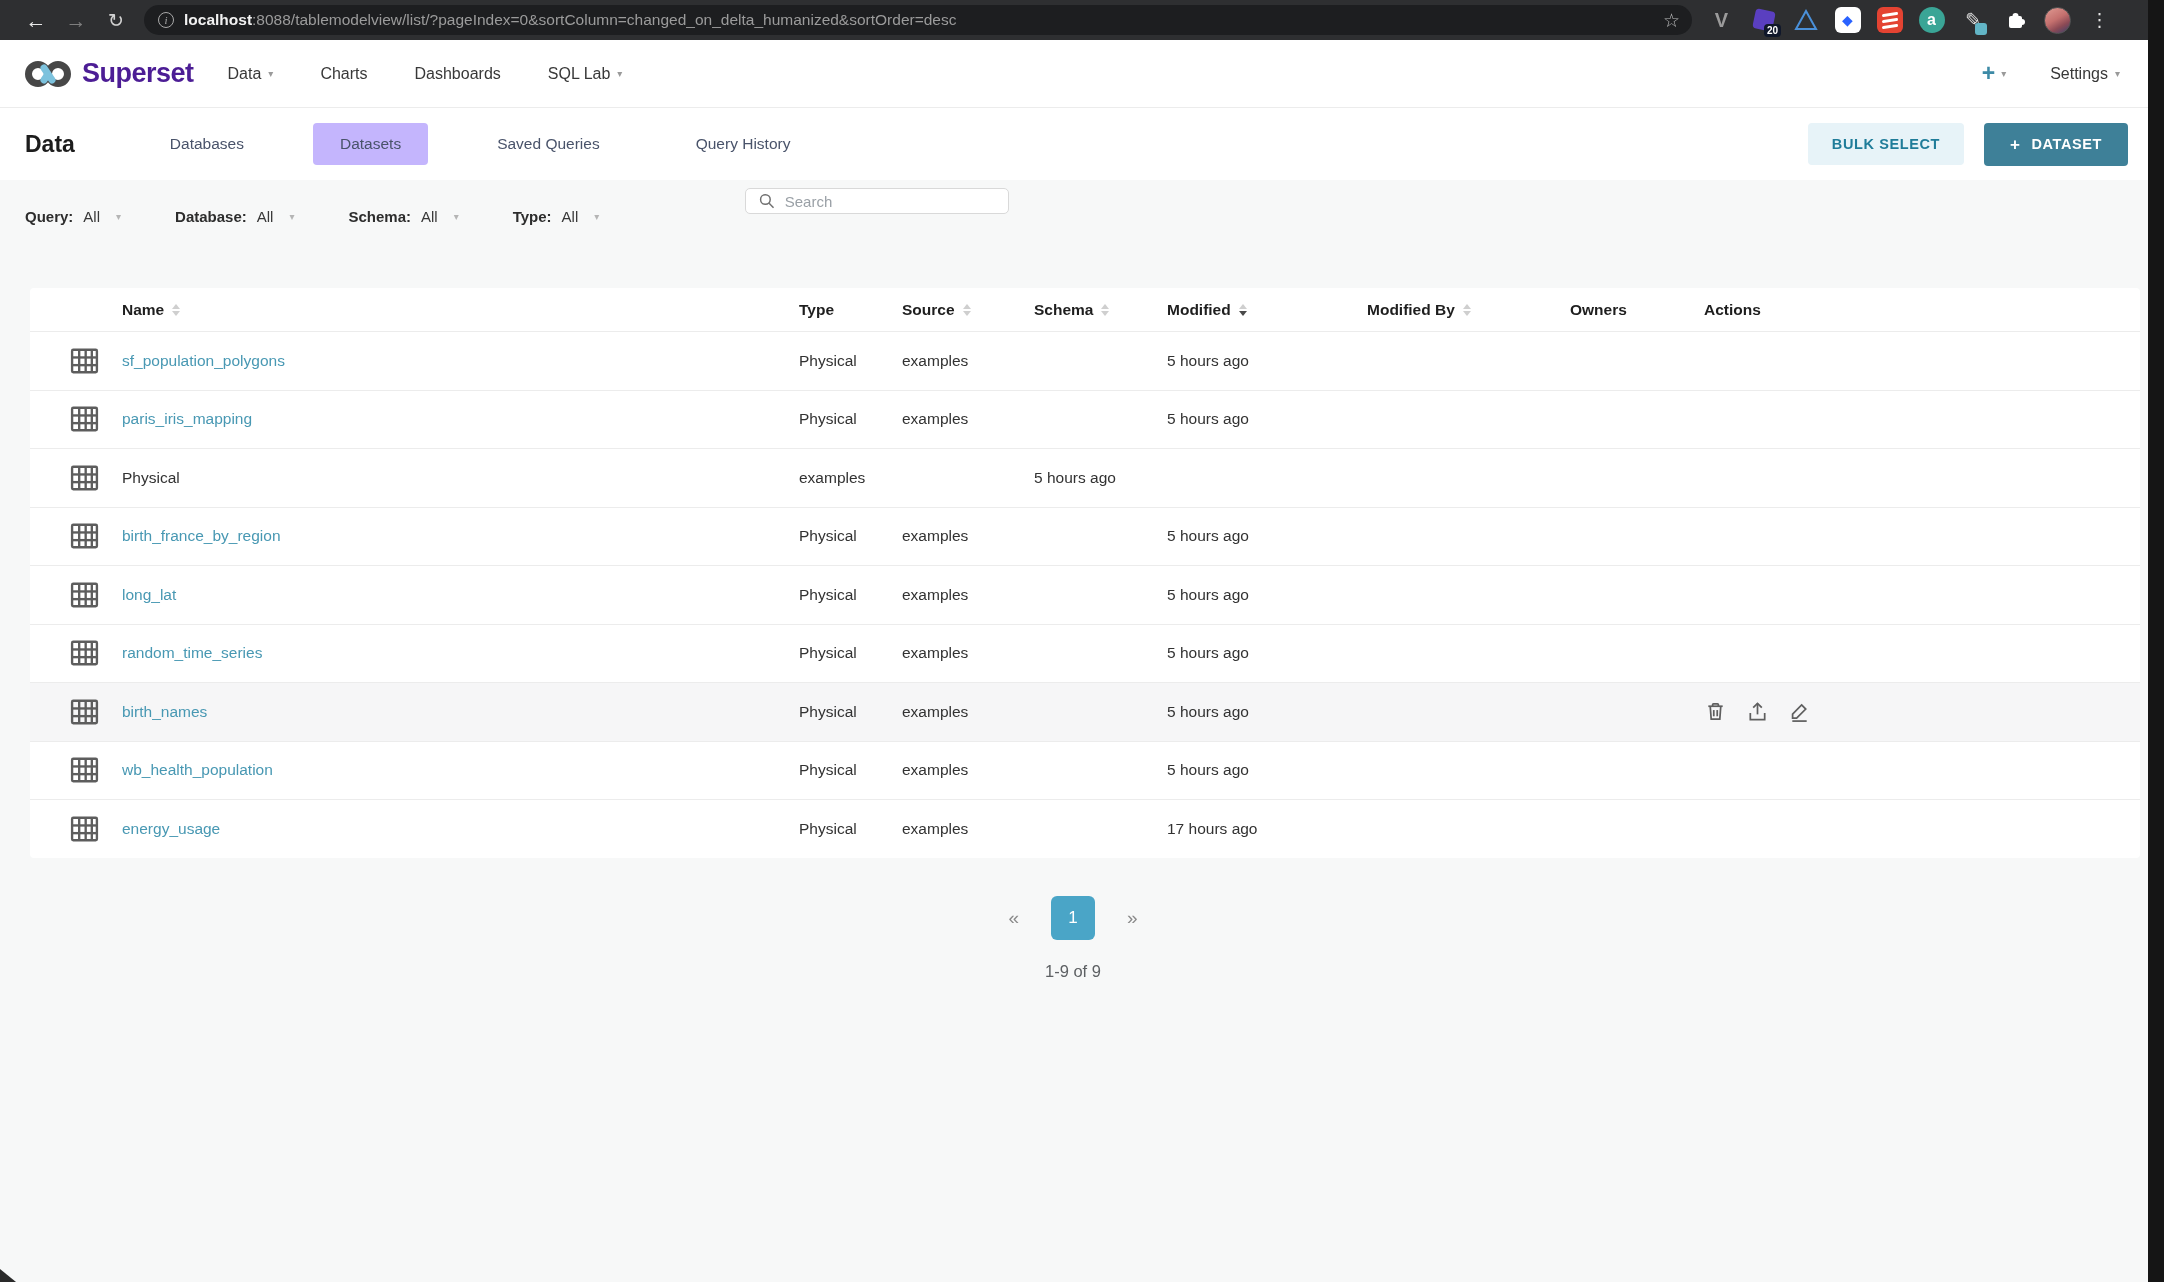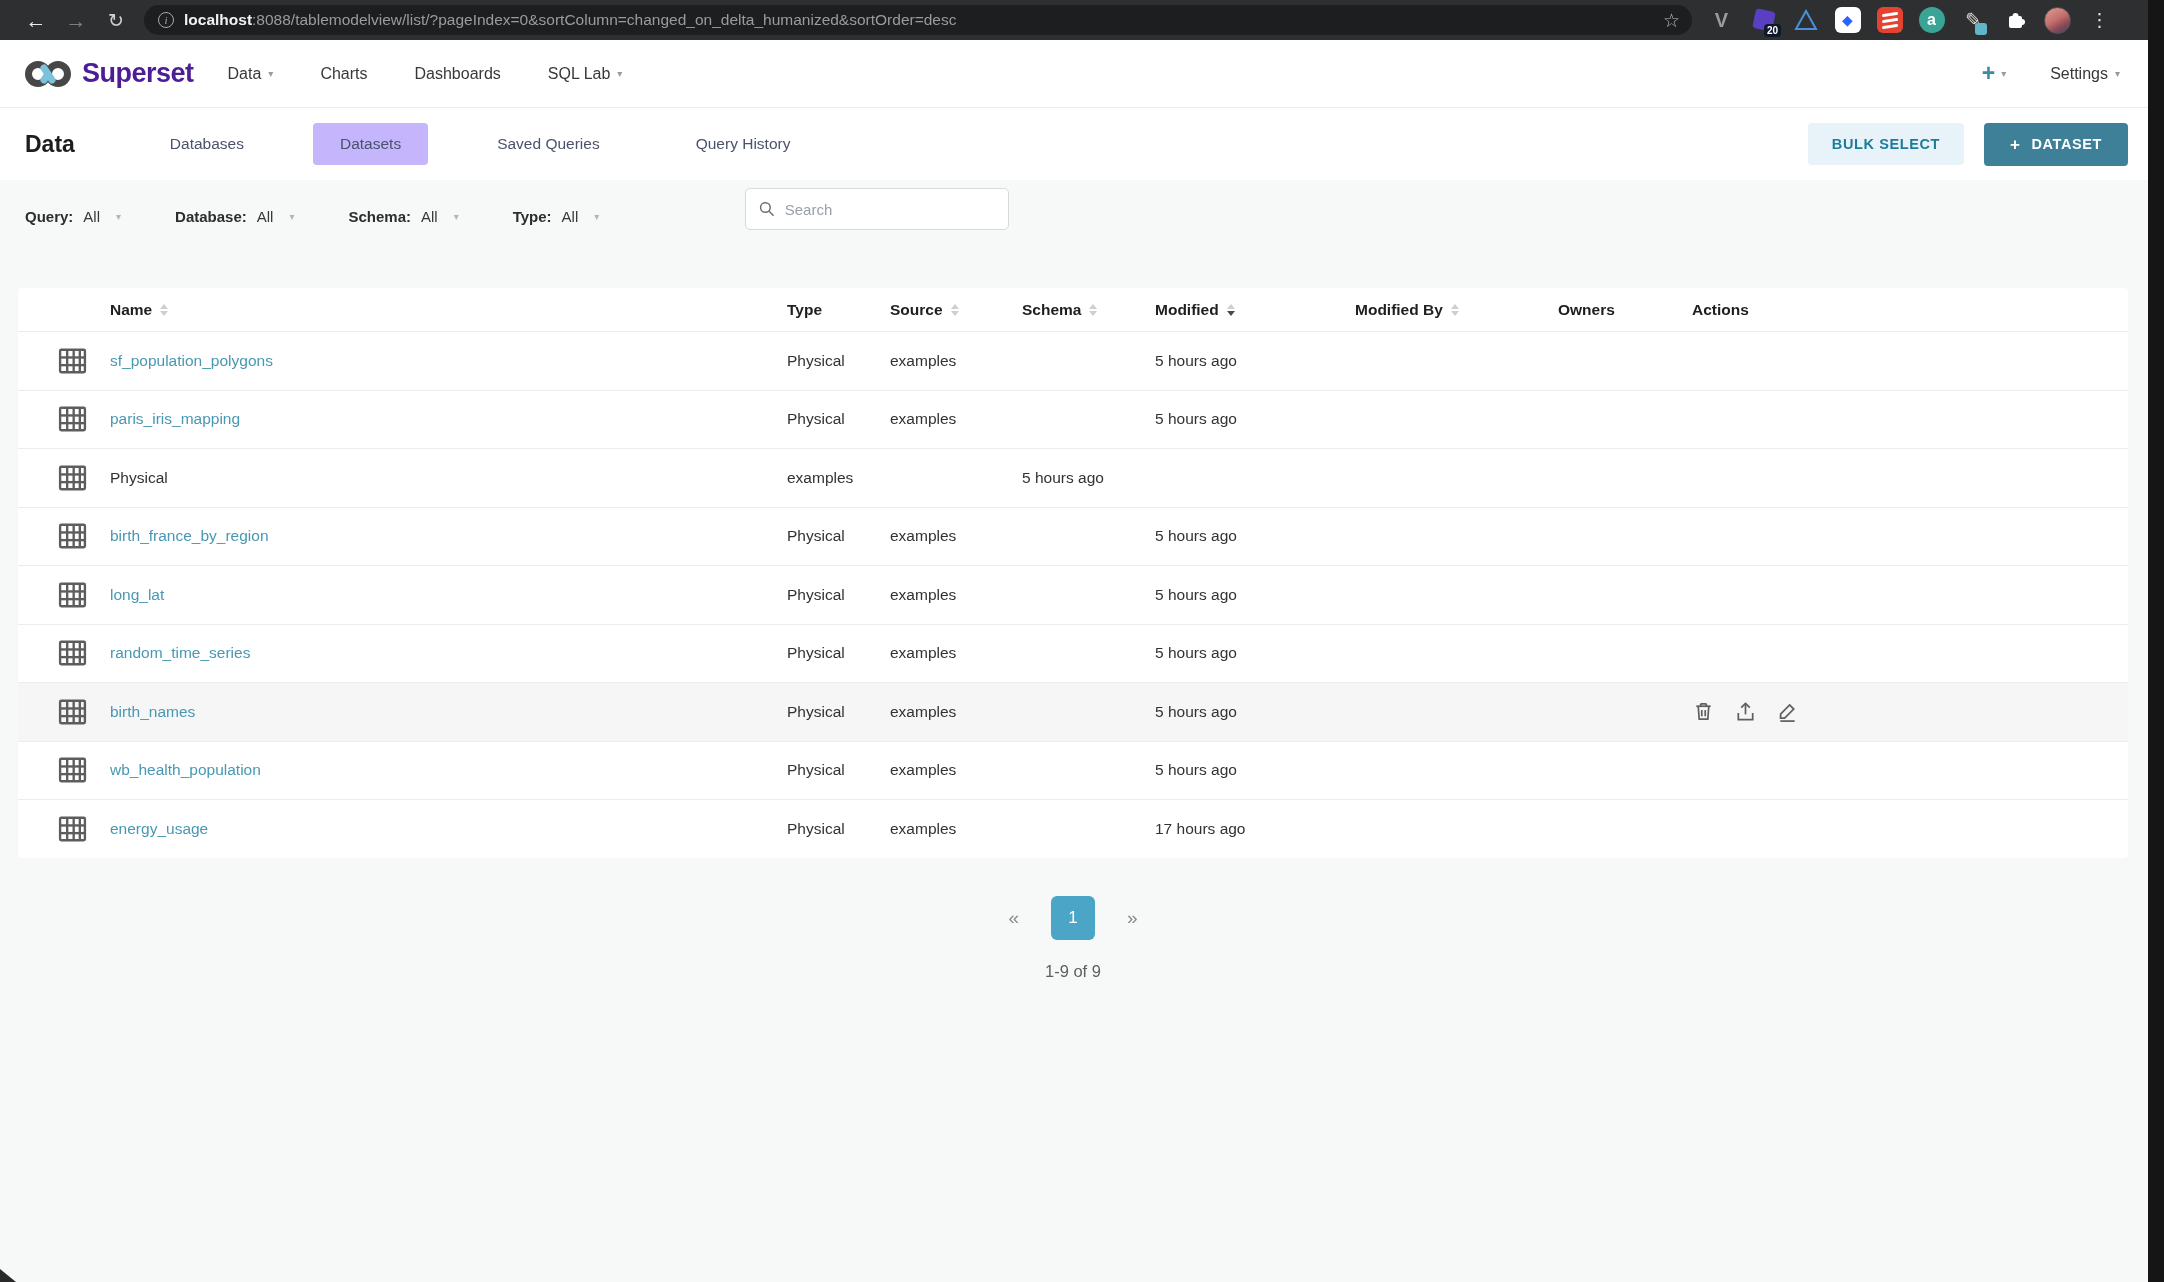--- a/index.html
+++ b/index.html
@@ -76,26 +76,26 @@
   .btn-dataset{background:var(--c-btn);color:#fff;display:flex;align-items:center;gap:11px;padding:13px 26px;}
   .btn-dataset .plus{font-size:17px;font-weight:bold;line-height:1;}
 
   
   .filter-bar{position:absolute;left:0;top:180px;width:2148px;height:108px;}
   .filters{position:absolute;left:25px;top:28px;display:flex;align-items:center;gap:54px;}
   .filter-group{display:flex;align-items:center;gap:10px;cursor:pointer;}
   .filter-label{font-size:15px;font-weight:bold;color:#2d2d2d;}
   .filter-value{font-size:15px;color:#383838;}
   .filter-caret{font-size:10px;color:#b5b5b5;margin-left:6px;}
-  .search-box{position:absolute;left:745px;top:8px;width:264px;height:42px;background:#fff;border:1px solid #d9d9d9;border-radius:5px;display:flex;align-items:center;padding:0 12px;justify-content:space-between;}
+  .search-box{position:absolute;left:745px;top:8px;width:264px;height:26px;background:#fff;border:1px solid #d9d9d9;border-radius:5px;display:flex;align-items:center;padding:0 12px;justify-content:space-between;}
   .search-box input{border:none;outline:none;font-family:inherit;font-size:15px;color:#333;width:100%;margin-left:9px;background:transparent;}
   .search-box input::placeholder{color:#9aa0a6;}
 
   
-  .card{position:absolute;left:18px;top:288px;width:2110px;background:#fff;border-radius:4px;}
+  .card{position:absolute;left:30px;top:288px;width:2110px;background:#fff;border-radius:4px;}
   .trow{display:grid;grid-template-columns:52px 677px 103px 132px 133px 200px 203px 134px 1fr;align-items:center;padding-left:40px;}
   .thead{height:43px;}
   .th{display:flex;align-items:center;gap:8px;font-size:15.5px;font-weight:bold;color:#1e1e1e;}
   .sorter{display:inline-flex;flex-direction:column;gap:2px;}
   .tri{width:0;height:0;border-left:4.5px solid transparent;border-right:4.5px solid transparent;}
   .tri-up{border-bottom:5px solid var(--c-sort);}
   .tri-down{border-top:5px solid var(--c-sort);}
   .tri.active{border-top-color:var(--c-sort-active);border-bottom-color:var(--c-sort-active);}
   .row{height:58.5px;border-top:1px solid var(--c-row-border);font-size:15.5px;color:#323232;}
   .row.hovered{background:#f6f6f7;}

